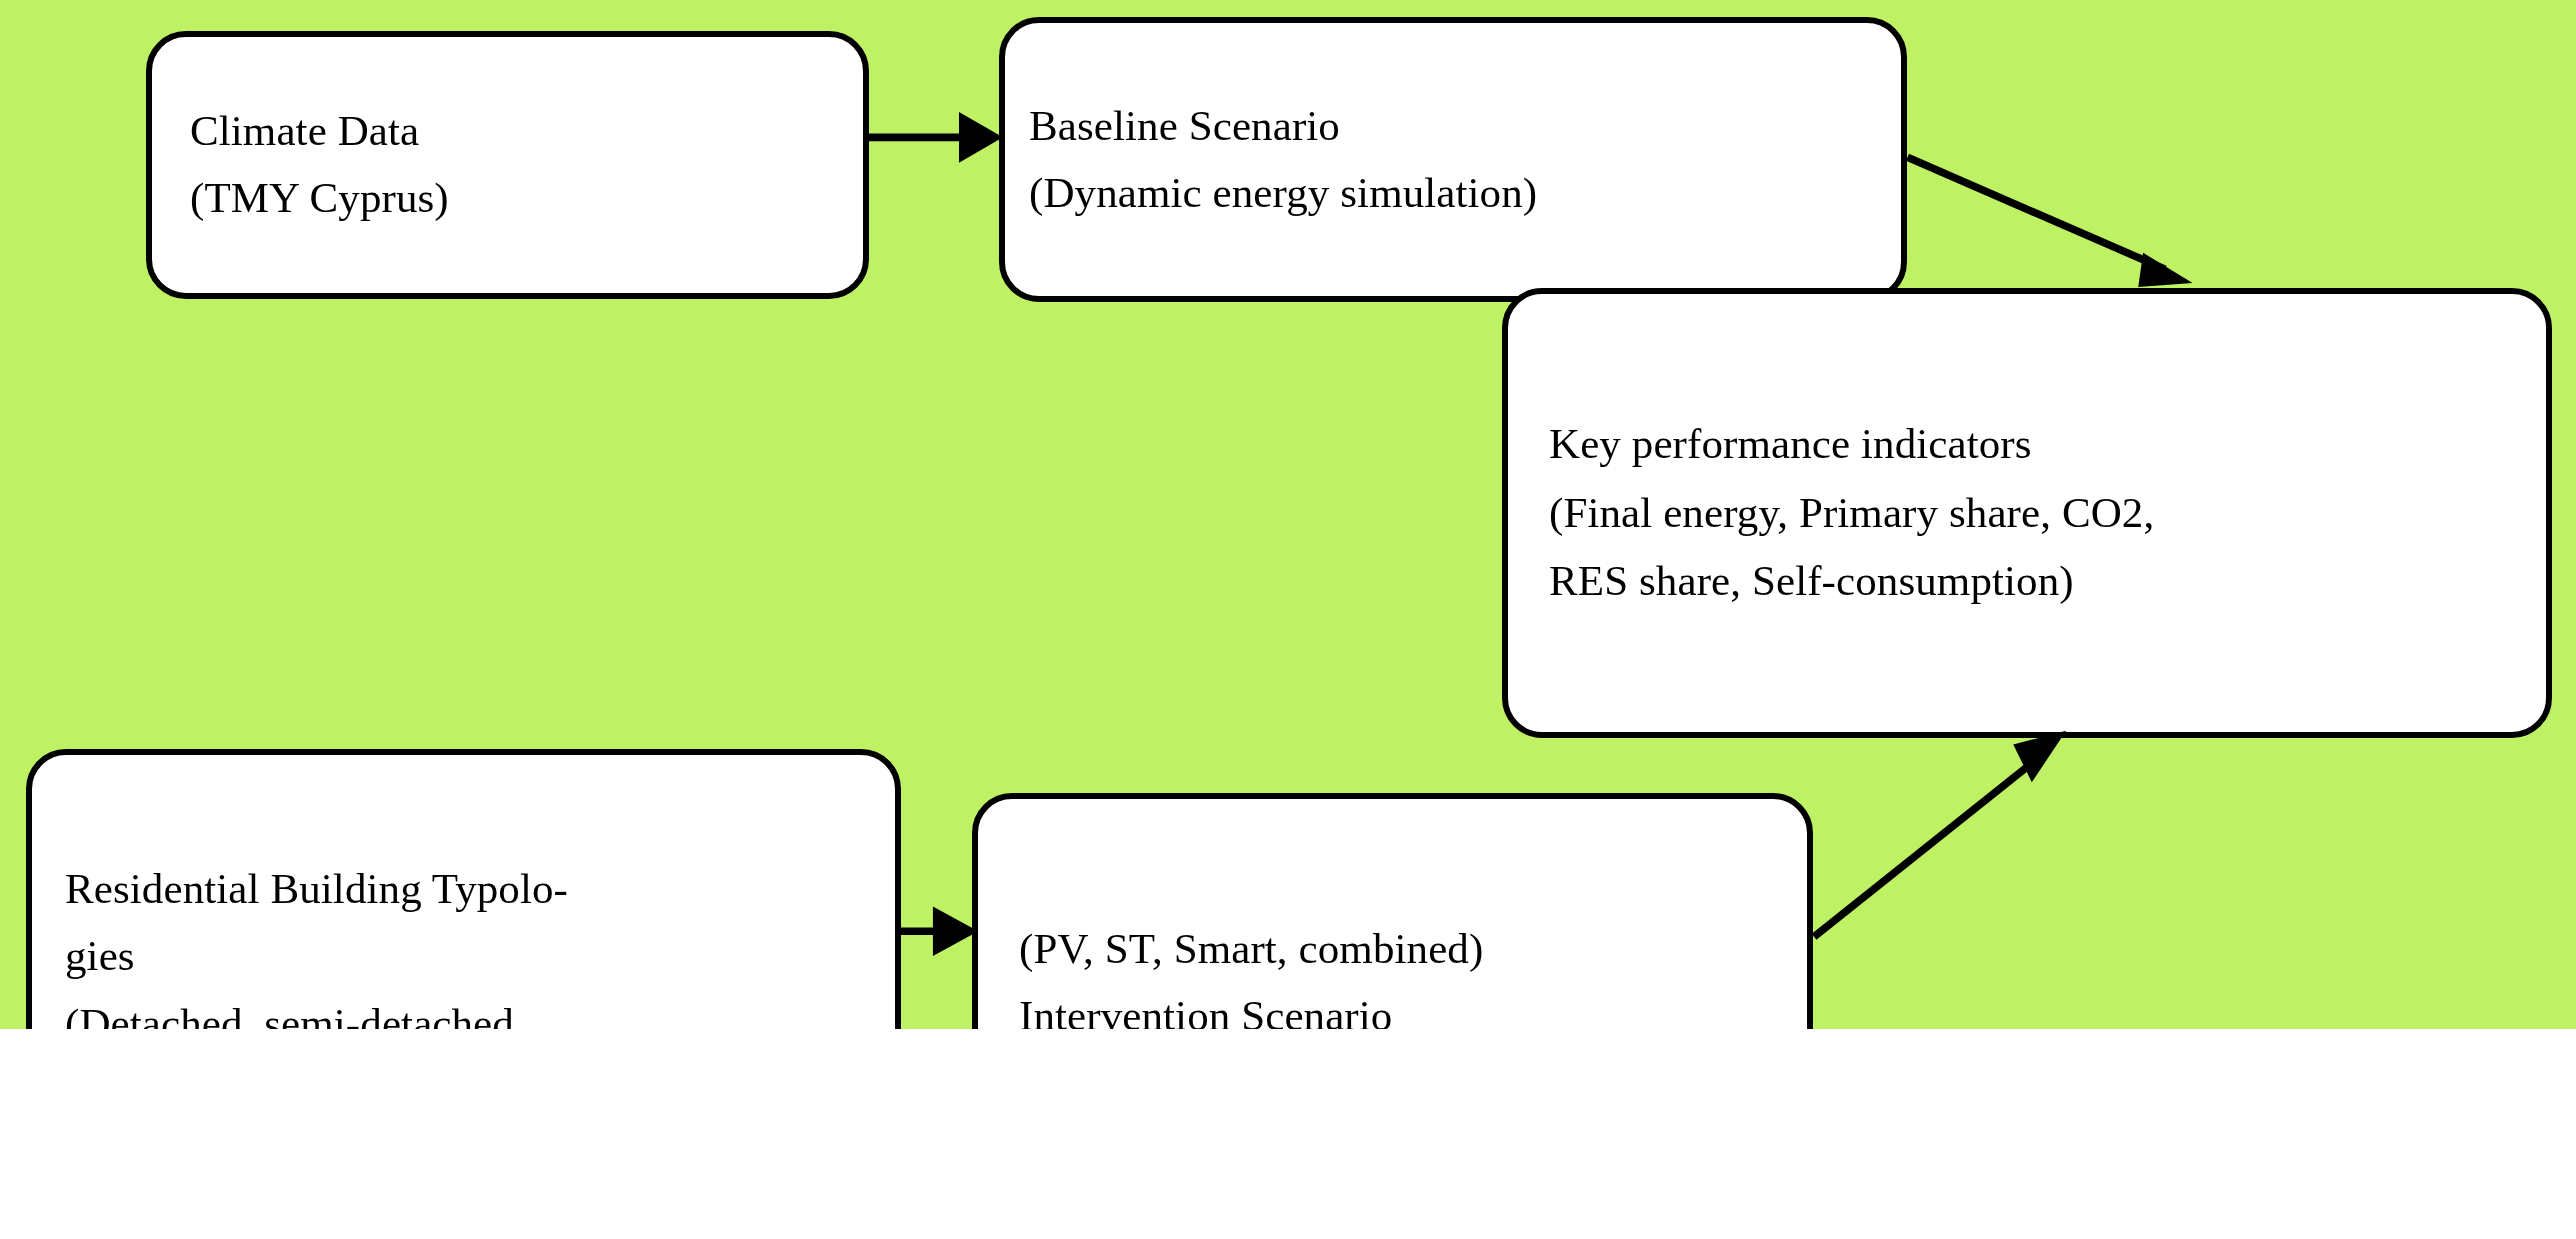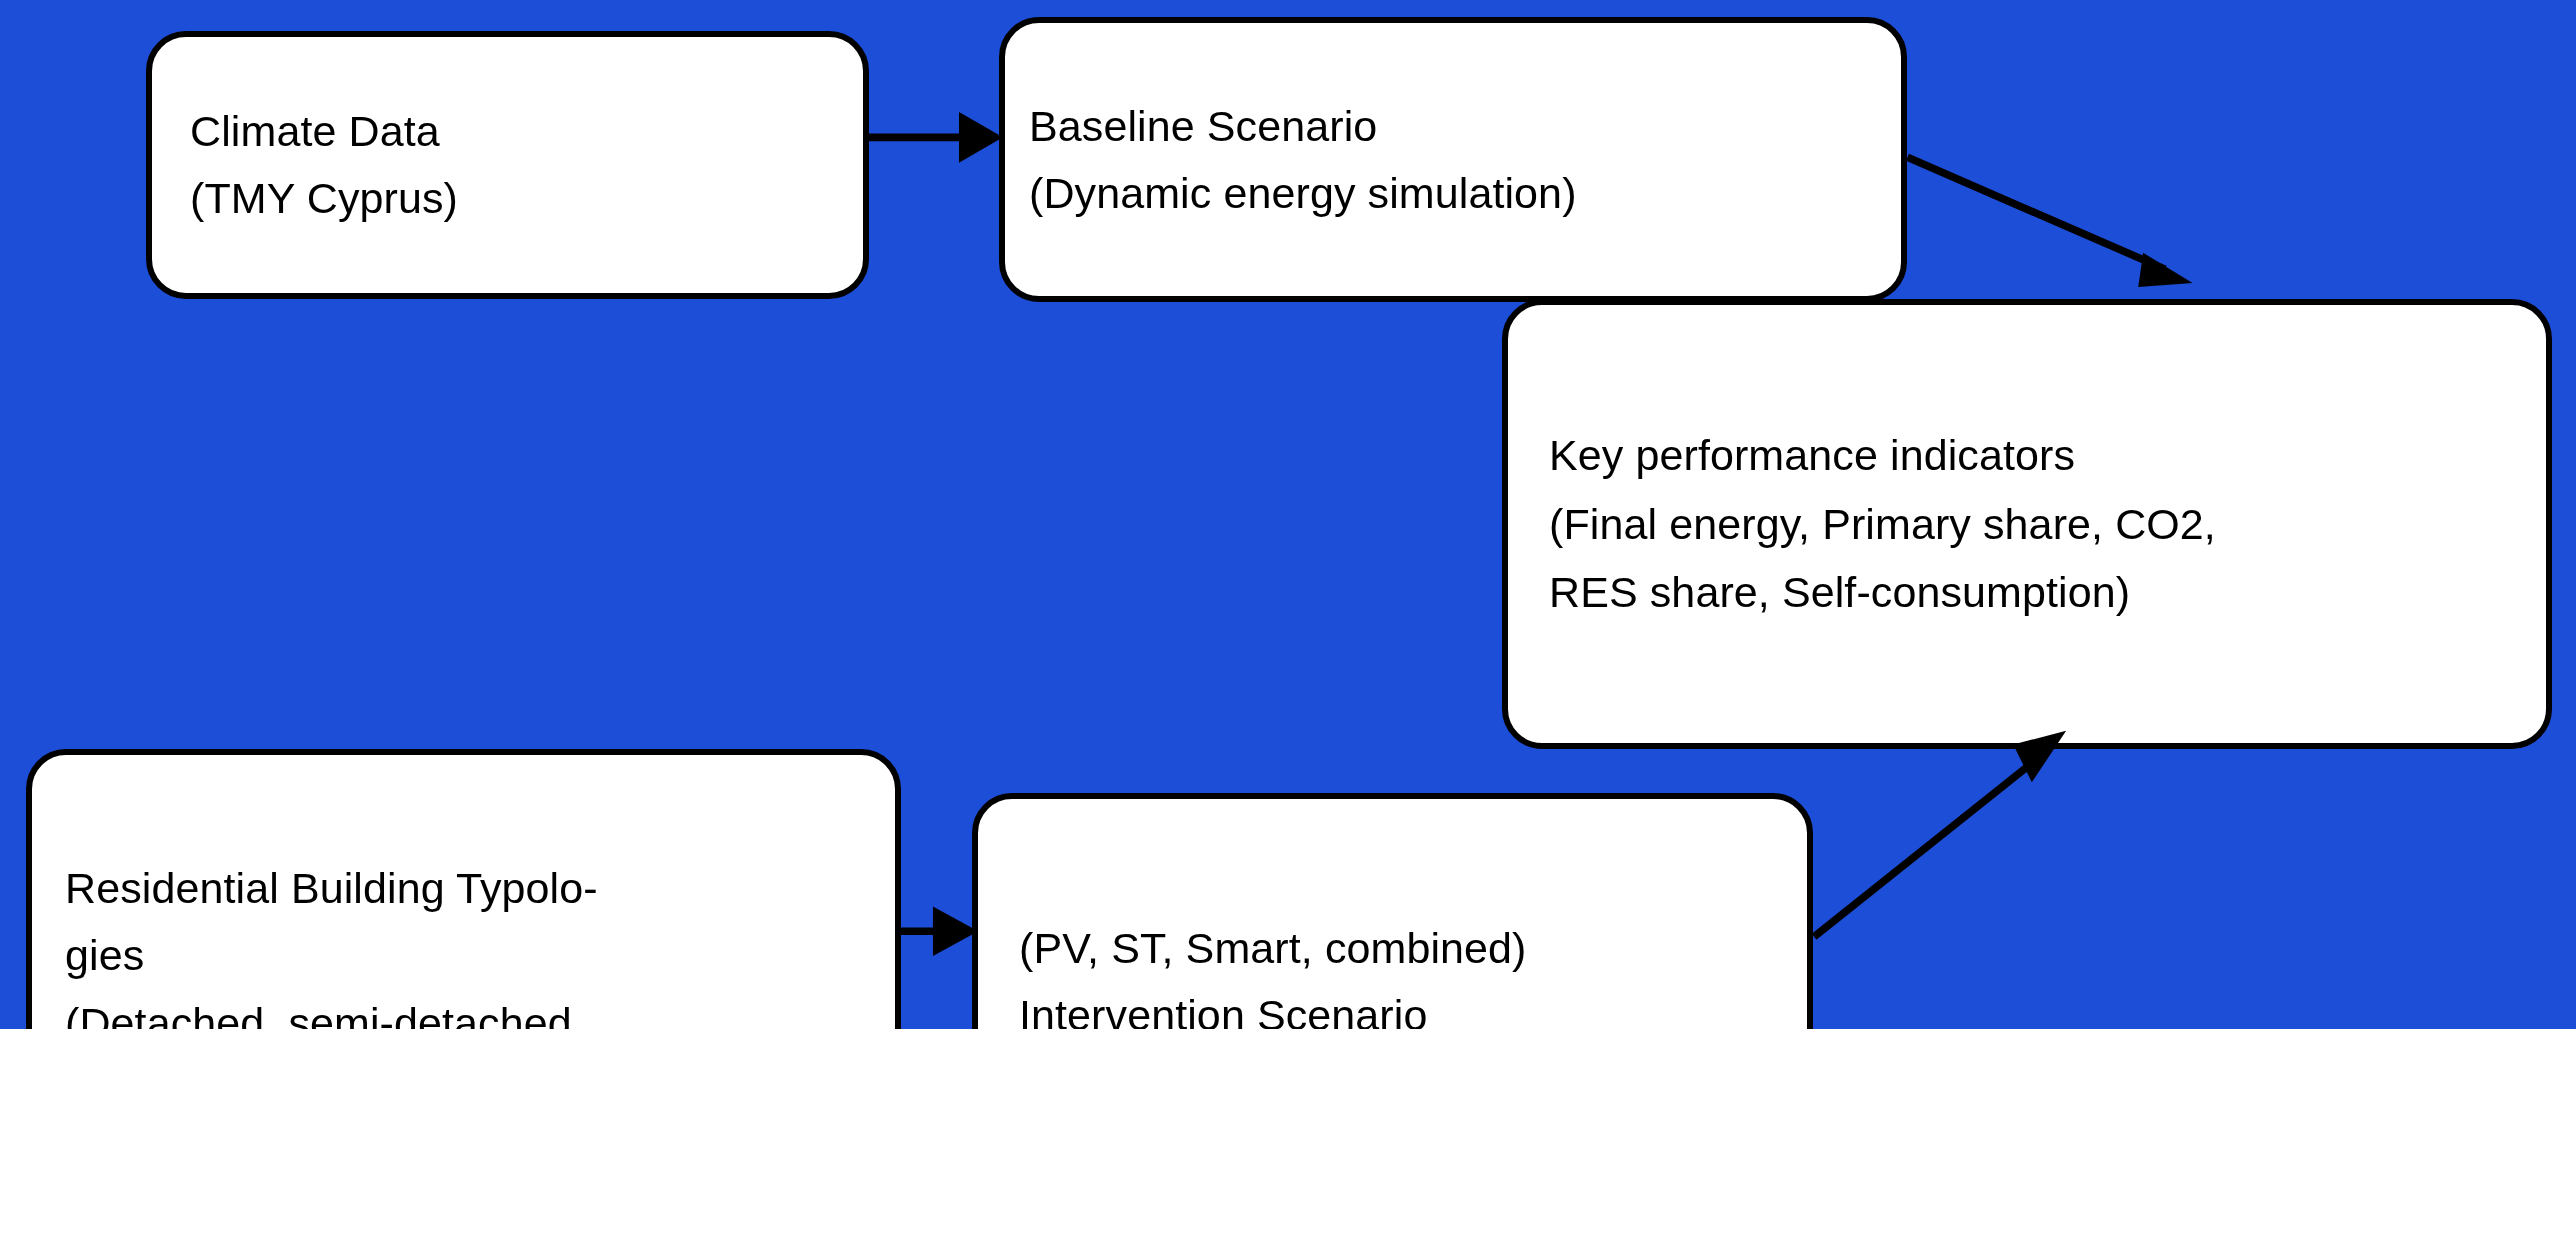--- a/index.html
+++ b/index.html
@@ -4,23 +4,23 @@
 <style>
   html, body {
     margin: 0;
     padding: 0;
     background: #ffffff;
   }
   #canvas {
     position: relative;
     width: 2576px;
     height: 1029px;
-    background: #1d4ed8;
+    background: #bef264;
     overflow: hidden;
-    font-family: Liberation Sans, sans-serif;
+    font-family: Liberation Serif, serif;
   }
   .node {
     position: absolute;
     box-sizing: border-box;
     border: 6.2px solid #000000;
     border-radius: 40px;
     background: #ffffff;
     display: flex;
     flex-direction: column;
     justify-content: center;
@@ -36,21 +36,21 @@
     letter-spacing: 0.1px;
   }
   .node .body {
     padding-left: 33px;
     padding-right: 16.5px;
   }
 
   
   #node-climate   { left: 146px;  top: 31px;   width: 723px; height: 268px; }
   #node-baseline  { left: 999px; top: 17px;   width: 908px; height: 285px; }
-  #node-kpi       { left: 1502px; top: 299px;  width: 1050px; height: 450px; }
+  #node-kpi       { left: 1502px; top: 288px;  width: 1050px; height: 450px; }
   #node-typology  { left: 26px;   top: 749px; width: 875px; height: 481px; }
   #node-interv    { left: 972px; top: 793px; width: 841px; height: 378px; }
 
   #node-climate  .body { padding-left: 38px; }
   #node-baseline .body { padding-left: 24px; }
   #node-kpi      .body { padding-left: 41px; }
   #node-typology .body { }
   #node-interv   .body { padding-left: 41px; }
 
   #node-climate  .line { line-height: 1.55; }

